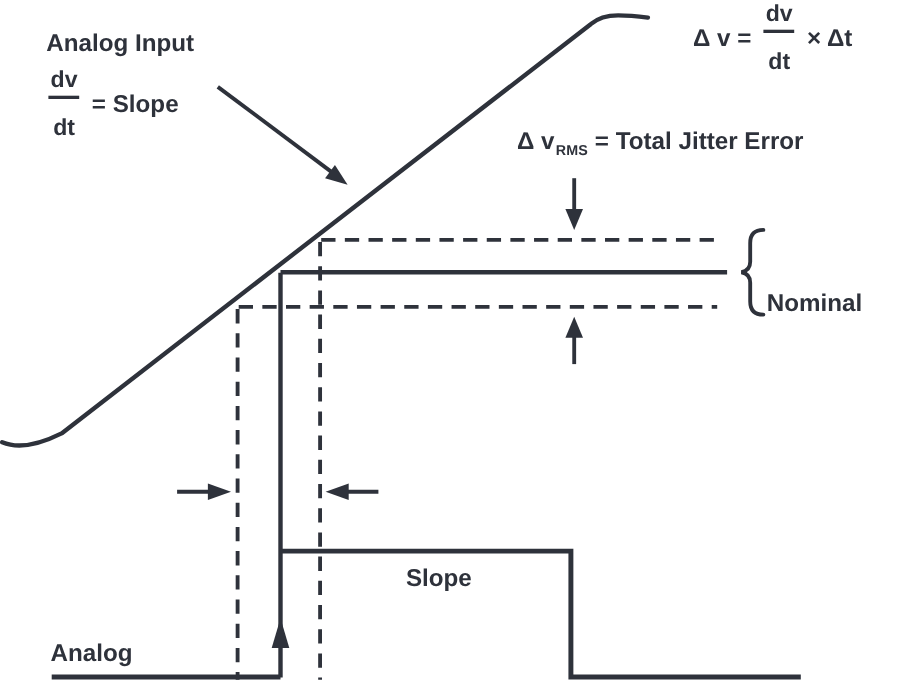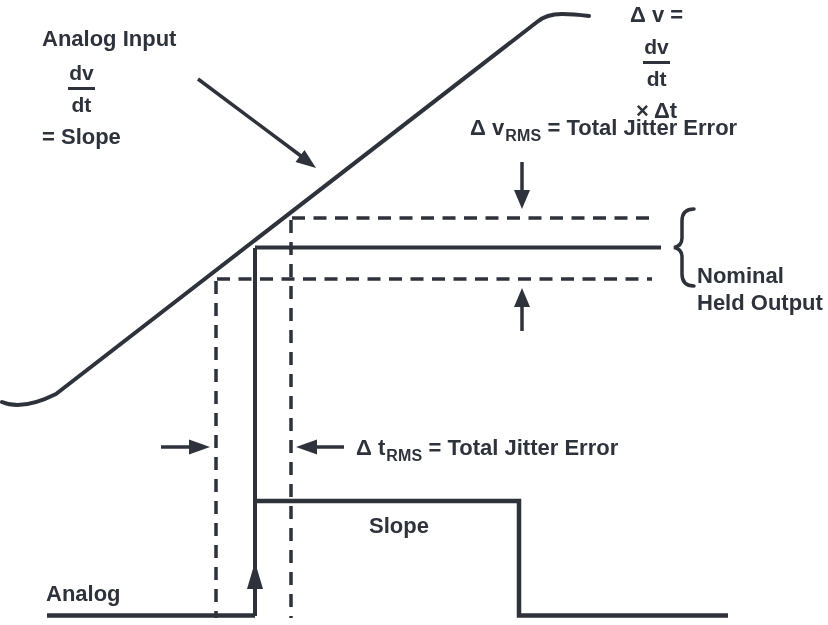--- a/index.html
+++ b/index.html
@@ -24,33 +24,32 @@
     font-weight: bold;
     font-size: 22px;
     line-height: 1.15;
     white-space: nowrap;
     color: var(--ink);
   }
   .formula-row {
     display: inline-flex;
     align-items: center;
     gap: 9px;
-    flex-direction: column;
   }
   .frac {
     display: inline-flex;
     flex-direction: column;
     align-items: center;
     line-height: 1;
     font-size: 21px;
   }
   .frac .num { padding: 0 4px 4px 4px; }
-  .frac .den { border-top: 3px solid var(--ink); padding: 4px 4px 0 4px; }
+  .frac .den { border-top: 3px solid var(--ink); padding: 16px 4px 0 4px; }
   sub.rms {
-    font-size: 16px;
+    font-size: 13px;
     font-weight: bold;
     vertical-align: -6px;
     margin-left: 1px;
     letter-spacing: 0.2px;
   }
   .two-line div { line-height: 27px; }
 </style>
 </head>
 <body>
 
@@ -111,24 +110,20 @@
     </span>
     <span>× Δt</span>
   </div>
 
   <div class="lbl" style="left:470px; top:115px;">
     <span>Δ v</span><sub class="rms">RMS</sub><span> = Total Jitter Error</span>
   </div>
 
   <div class="lbl two-line" style="left:697px; top:221px;margin-top:41px;">
     <div>Nominal</div>
-    <div>Held Output</div>
   </div>
 
-  <div class="lbl" style="left:356px; top:435px;">
-    <span>Δ t</span><sub class="rms">RMS</sub><span> = Total Jitter Error</span>
-  </div>
 
   <div class="lbl" style="left:369px; top:513px;">Slope</div>
 
   <div class="lbl" style="left:46px; top:581px;">Analog</div>
 
 </div>
 
 </body></html>

